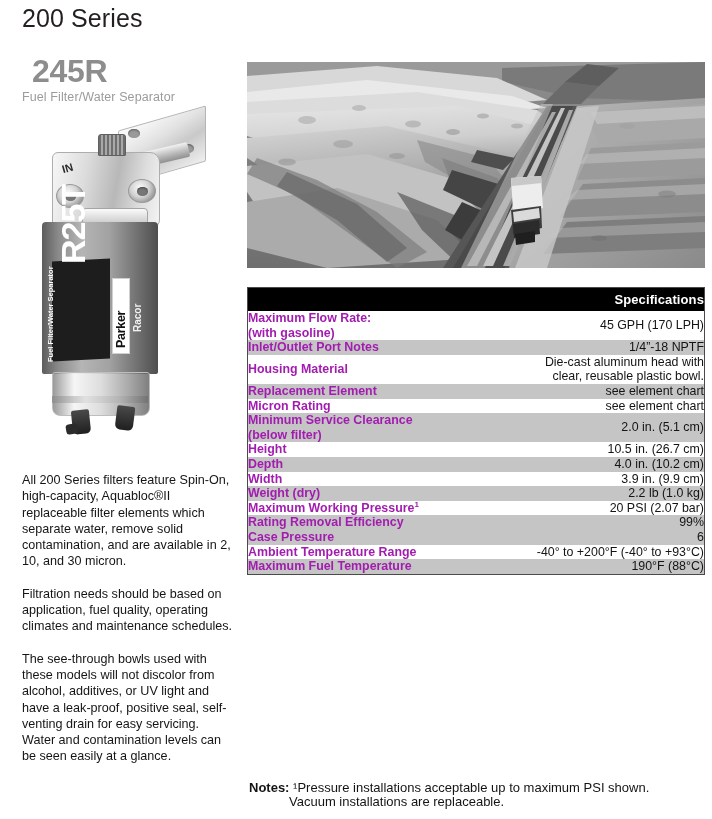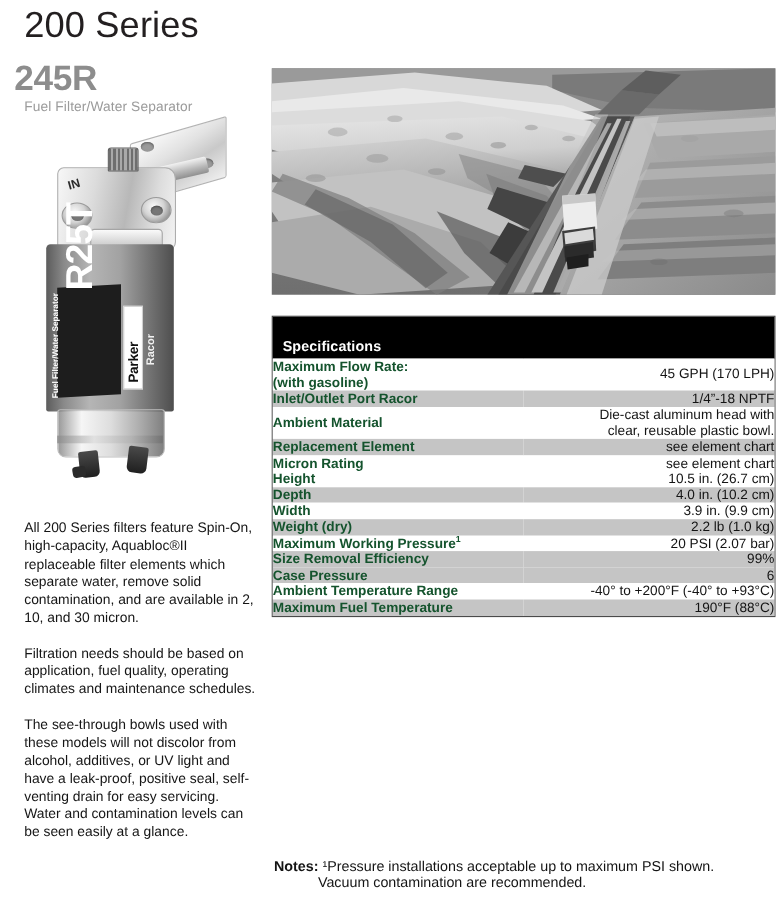--- a/index.html
+++ b/index.html
@@ -14,35 +14,35 @@
     color: #1a1a1a;
     position: relative;
     overflow: hidden;
   }
 
   
   .series-title {
     position: absolute;
     left: 22px;
     top: 4px;
-    font-size: 33px;
+    font-size: 25px;
     font-weight: 400;
     letter-spacing: 0.1px;
     color: #231f20;
   }
 
   
   .left-col {
     position: absolute;
     left: 0px;
     top: 55px;
     width: 236px;
   }
   .model-number {
-    margin-left: 13px;
+    margin-left: 32px;
     font-size: 32px;
     font-weight: bold;
     color: #8d8d8d;
     line-height: 1.0;
     letter-spacing: -0.3px;
   }
   .model-subtitle {
     margin-left: 22px;
     margin-top: 3px;
     font-size: 12.5px;
@@ -282,37 +282,37 @@
     box-sizing: border-box;
   }
   table.spec {
     border-collapse: collapse;
     width: 100%;
     table-layout: fixed;
   }
   table.spec th.spec-head {
     background: #000000;
     color: #ffffff;
-    text-align: left;
+    text-align: right;
     font-size: 13px;
     font-weight: bold;
-    padding: 19px 0 4px 9px;
+    padding: 4px 0 4px 9px;
     letter-spacing: 0.1px;
   }
   table.spec td {
     font-size: 12.4px;
     padding: 0;
     vertical-align: middle;
   }
   table.spec tr.row-gray td { background: #c5c5c5; }
   table.spec tr.row-white td { background: #ffffff; }
   td.lbl {
     width: 213px;
     font-weight: bold;
-    color: #14532d;
+    color: #a21caf;
     padding: 5px 0 5px 9px;
     line-height: 14.6px;
   }
   td.val {
     text-align: right;
     color: #141414;
     padding: 5px 6px 5px 0;
     line-height: 14.6px;
   }
   sup { font-size: 8px; vertical-align: super; line-height: 0; }
@@ -483,35 +483,39 @@
       <tr>
         <th class="spec-head" colspan="2">Specifications</th>
       </tr>
     </thead>
     <tbody id="spec-body">
         <tr class="row-white">
           <td class="lbl">Maximum Flow Rate:<br>(with gasoline)</td>
           <td class="val">45 GPH (170 LPH)</td>
         </tr>
         <tr class="row-gray">
-          <td class="lbl">Inlet/Outlet Port Racor</td>
+          <td class="lbl">Inlet/Outlet Port Notes</td>
           <td class="val">1/4”-18 NPTF</td>
         </tr>
         <tr class="row-white">
-          <td class="lbl">Ambient Material</td>
+          <td class="lbl">Housing Material</td>
           <td class="val">Die-cast aluminum head with<br>clear, reusable plastic bowl.</td>
         </tr>
         <tr class="row-gray">
           <td class="lbl">Replacement Element</td>
           <td class="val">see element chart</td>
         </tr>
         <tr class="row-white">
           <td class="lbl">Micron Rating</td>
           <td class="val">see element chart</td>
         </tr>
+        <tr class="row-gray">
+          <td class="lbl">Minimum Service Clearance<br>(below filter)</td>
+          <td class="val">2.0 in. (5.1 cm)</td>
+        </tr>
         <tr class="row-white">
           <td class="lbl">Height</td>
           <td class="val">10.5 in. (26.7 cm)</td>
         </tr>
         <tr class="row-gray">
           <td class="lbl">Depth</td>
           <td class="val">4.0 in. (10.2 cm)</td>
         </tr>
         <tr class="row-white">
           <td class="lbl">Width</td>
@@ -519,21 +523,21 @@
         </tr>
         <tr class="row-gray">
           <td class="lbl">Weight (dry)</td>
           <td class="val">2.2 lb (1.0 kg)</td>
         </tr>
         <tr class="row-white">
           <td class="lbl">Maximum Working Pressure<sup>1</sup></td>
           <td class="val">20 PSI (2.07 bar)</td>
         </tr>
         <tr class="row-gray">
-          <td class="lbl">Size Removal Efficiency</td>
+          <td class="lbl">Rating Removal Efficiency</td>
           <td class="val">99%</td>
         </tr>
         <tr class="row-gray">
           <td class="lbl">Case Pressure</td>
           <td class="val">6</td>
         </tr>
         <tr class="row-white">
           <td class="lbl">Ambient Temperature Range</td>
           <td class="val">-40° to +200°F (-40° to +93°C)</td>
         </tr>
@@ -541,14 +545,14 @@
           <td class="lbl">Maximum Fuel Temperature</td>
           <td class="val">190°F (88°C)</td>
         </tr>
       </tbody>
   </table>
 </div>
 
 <div class="notes">
   <span class="notes-label">Notes:</span>
   <span>¹Pressure installations acceptable up to maximum PSI shown.</span>
-  <span class="notes-line2">Vacuum contamination are recommended.</span>
+  <span class="notes-line2">Vacuum installations are replaceable.</span>
 </div>
 
 </body></html>

